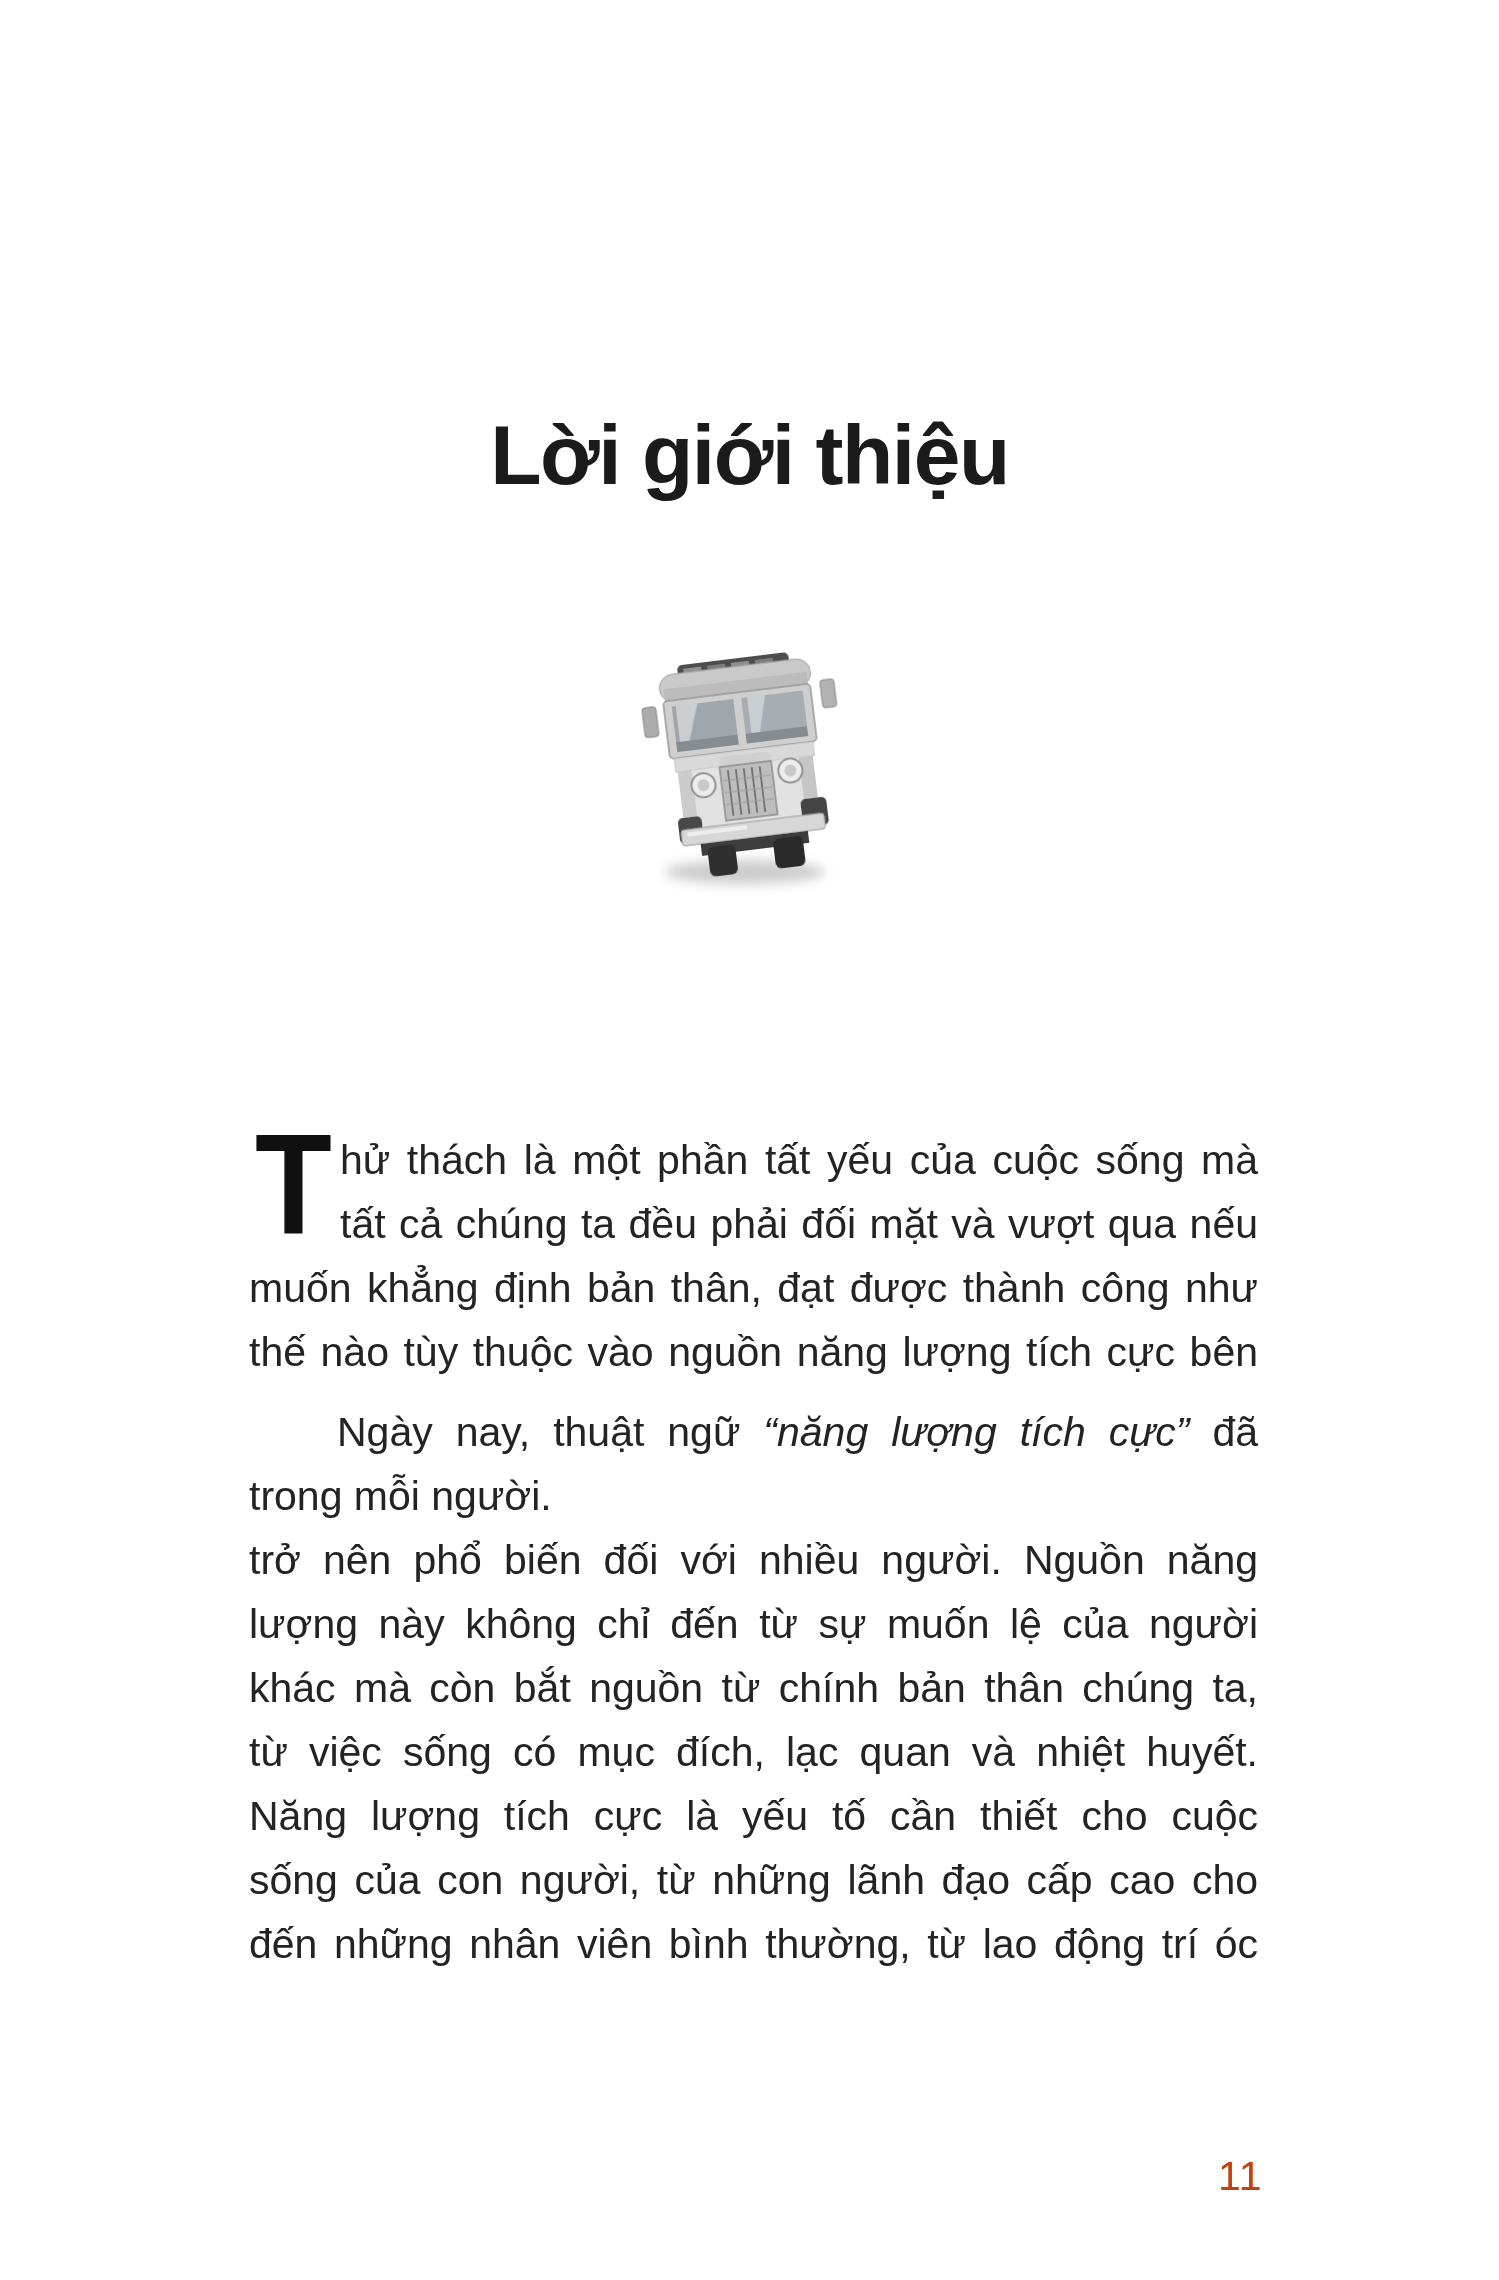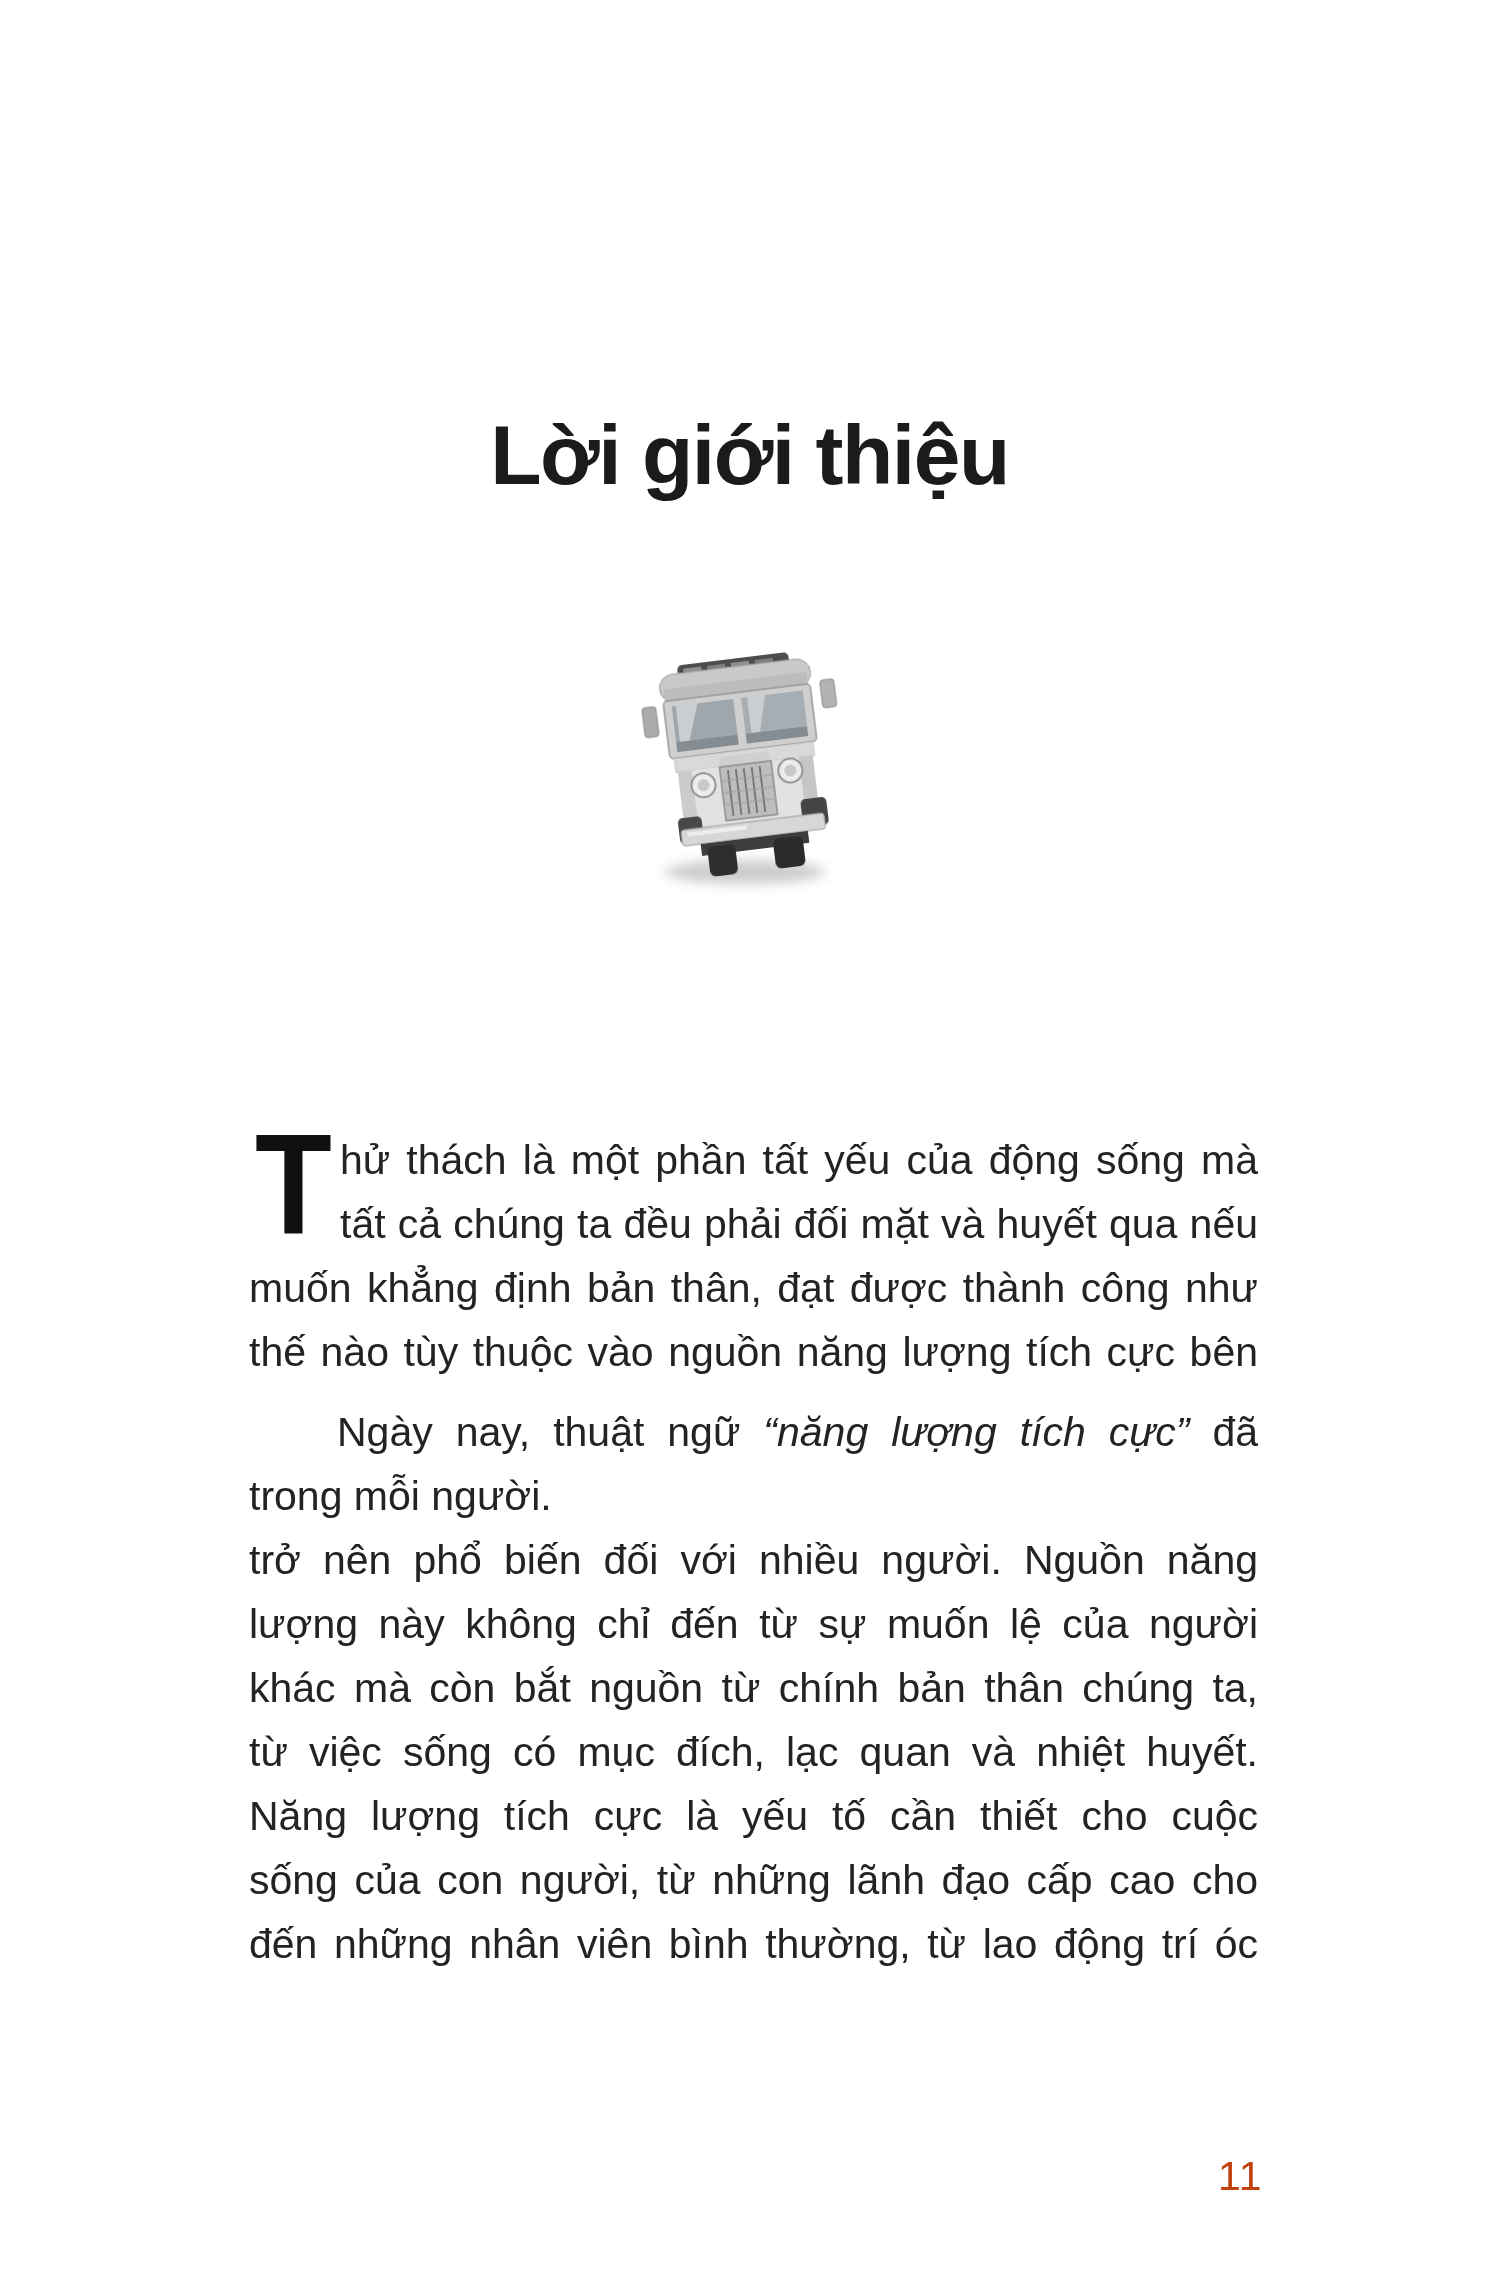--- a/index.html
+++ b/index.html
@@ -123,22 +123,22 @@
         <rect x="46" y="183" width="60" height="4" fill="#f2f2f2" opacity="0.8"></rect>
         <rect x="58" y="196" width="108" height="12" fill="#3c3c3c"></rect>
         <rect x="64" y="200" width="28" height="30" rx="6" fill="#2e2e2e"></rect>
         <rect x="130" y="200" width="30" height="30" rx="6" fill="#2a2a2a"></rect>
       </g>
     </svg>
   </div>
 
   <section class="bodytext" style="position:absolute;">
     <span class="dropcap">T</span>
-    <p class="line padcap">hử thách là một phần tất yếu của động sống mà</p>
-    <p class="line padcap">tất cả chúng ta đều phải đối mặt và huyết qua nếu</p>
+    <p class="line padcap">hử thách là một phần tất yếu của cuộc sống mà</p>
+    <p class="line padcap">tất cả chúng ta đều phải đối mặt và vượt qua nếu</p>
     <p class="line">muốn khẳng định bản thân, đạt được thành công như</p>
     <p class="line">thế nào tùy thuộc vào nguồn năng lượng tích cực bên</p>
     <p class="line p2first"><span>Ngày nay, thuật ngữ </span><i>“năng lượng tích cực”</i><span> đã</span></p>
 
     <p class="line lastline">trong mỗi người.</p>
     <p class="line">trở nên phổ biến đối với nhiều người. Nguồn năng</p>
     <p class="line">lượng này không chỉ đến từ sự muốn lệ của người</p>
     <p class="line">khác mà còn bắt nguồn từ chính bản thân chúng ta,</p>
     <p class="line">từ việc sống có mục đích, lạc quan và nhiệt huyết.</p>
     <p class="line">Năng lượng tích cực là yếu tố cần thiết cho cuộc</p>

